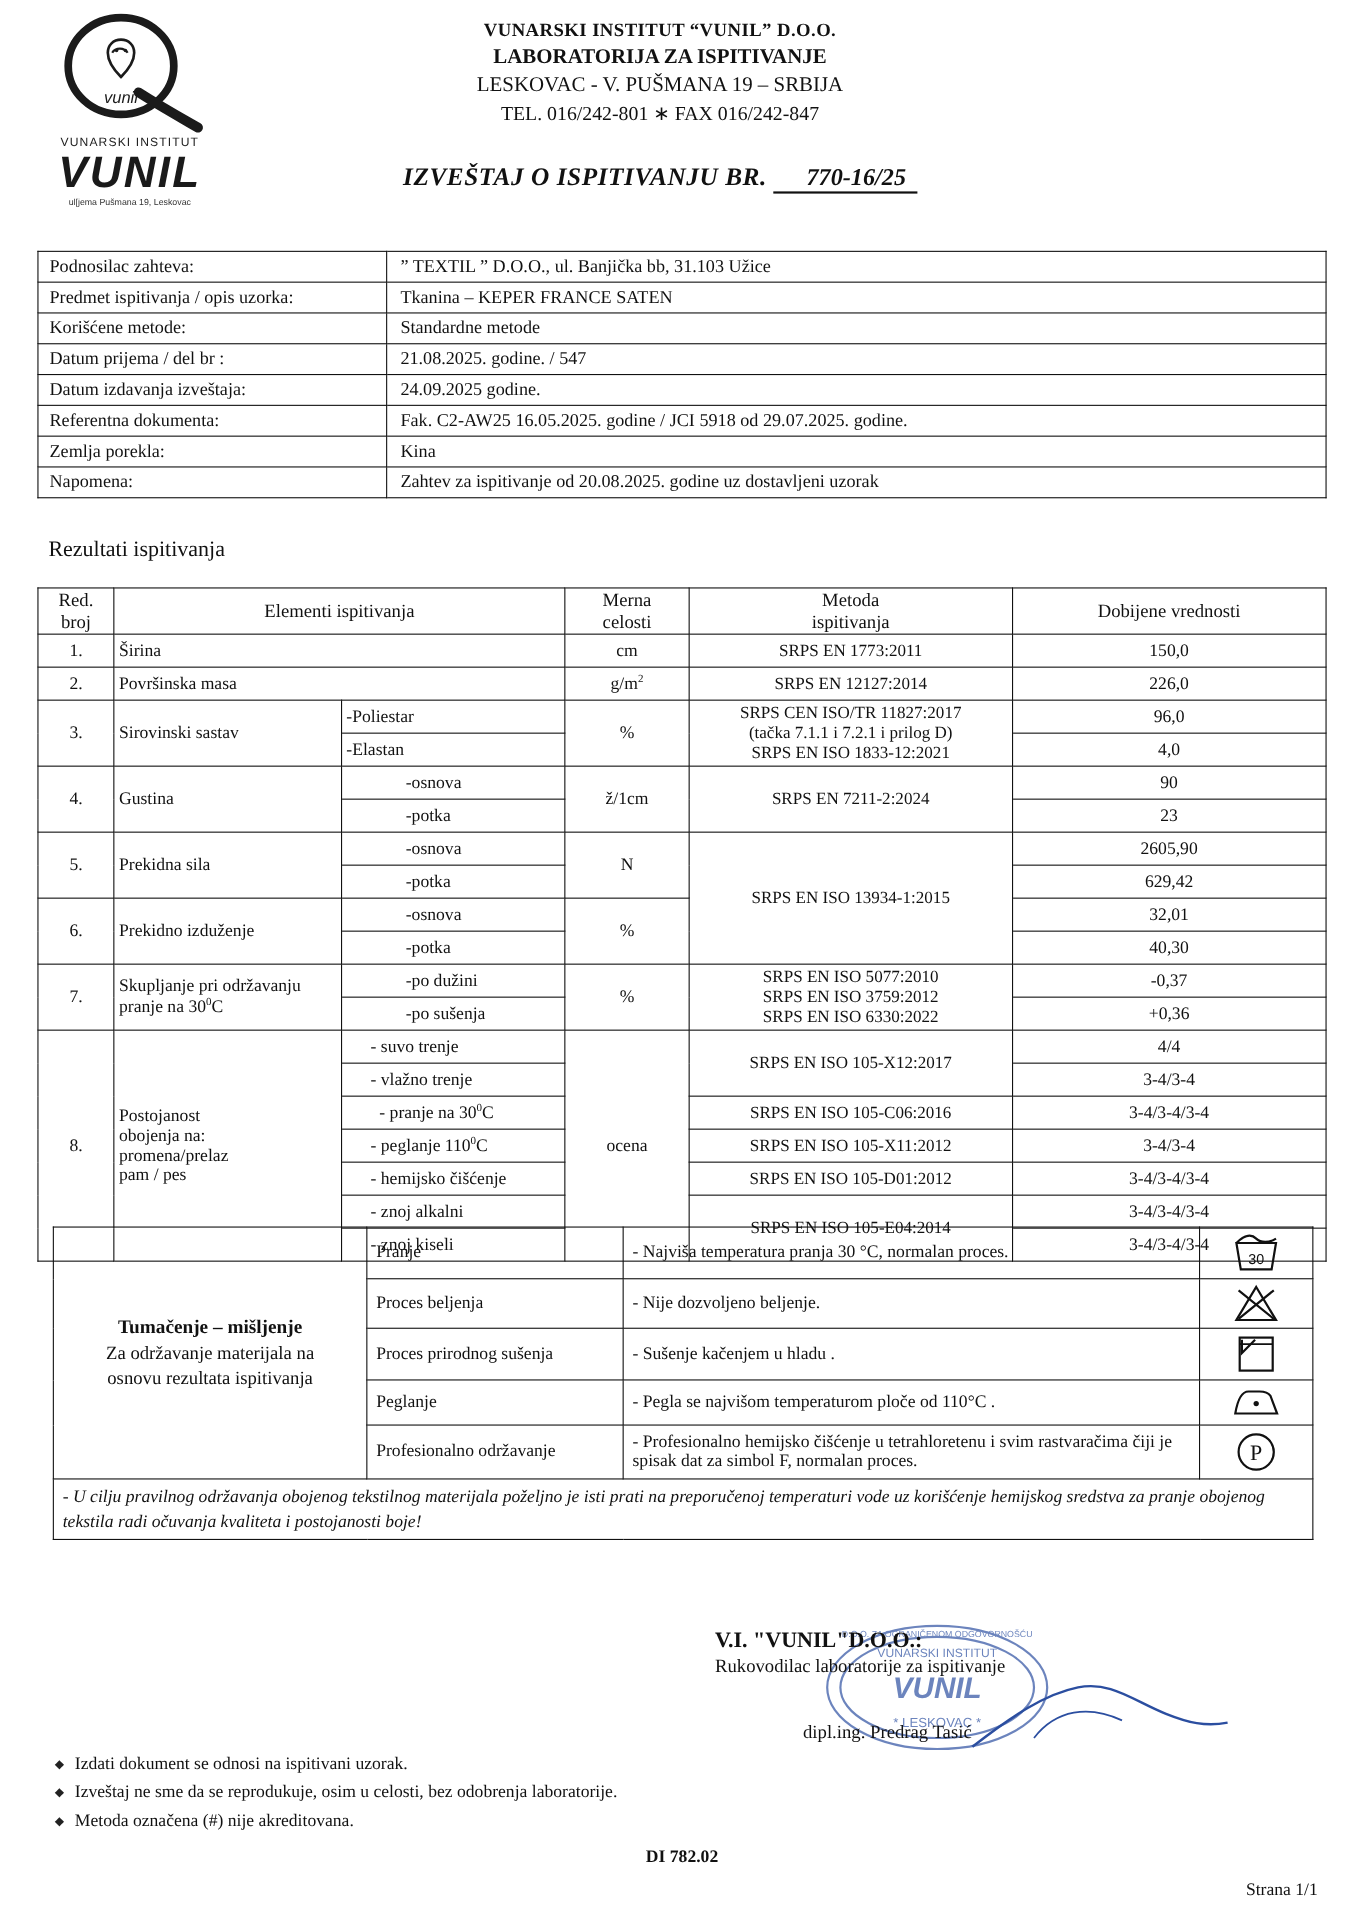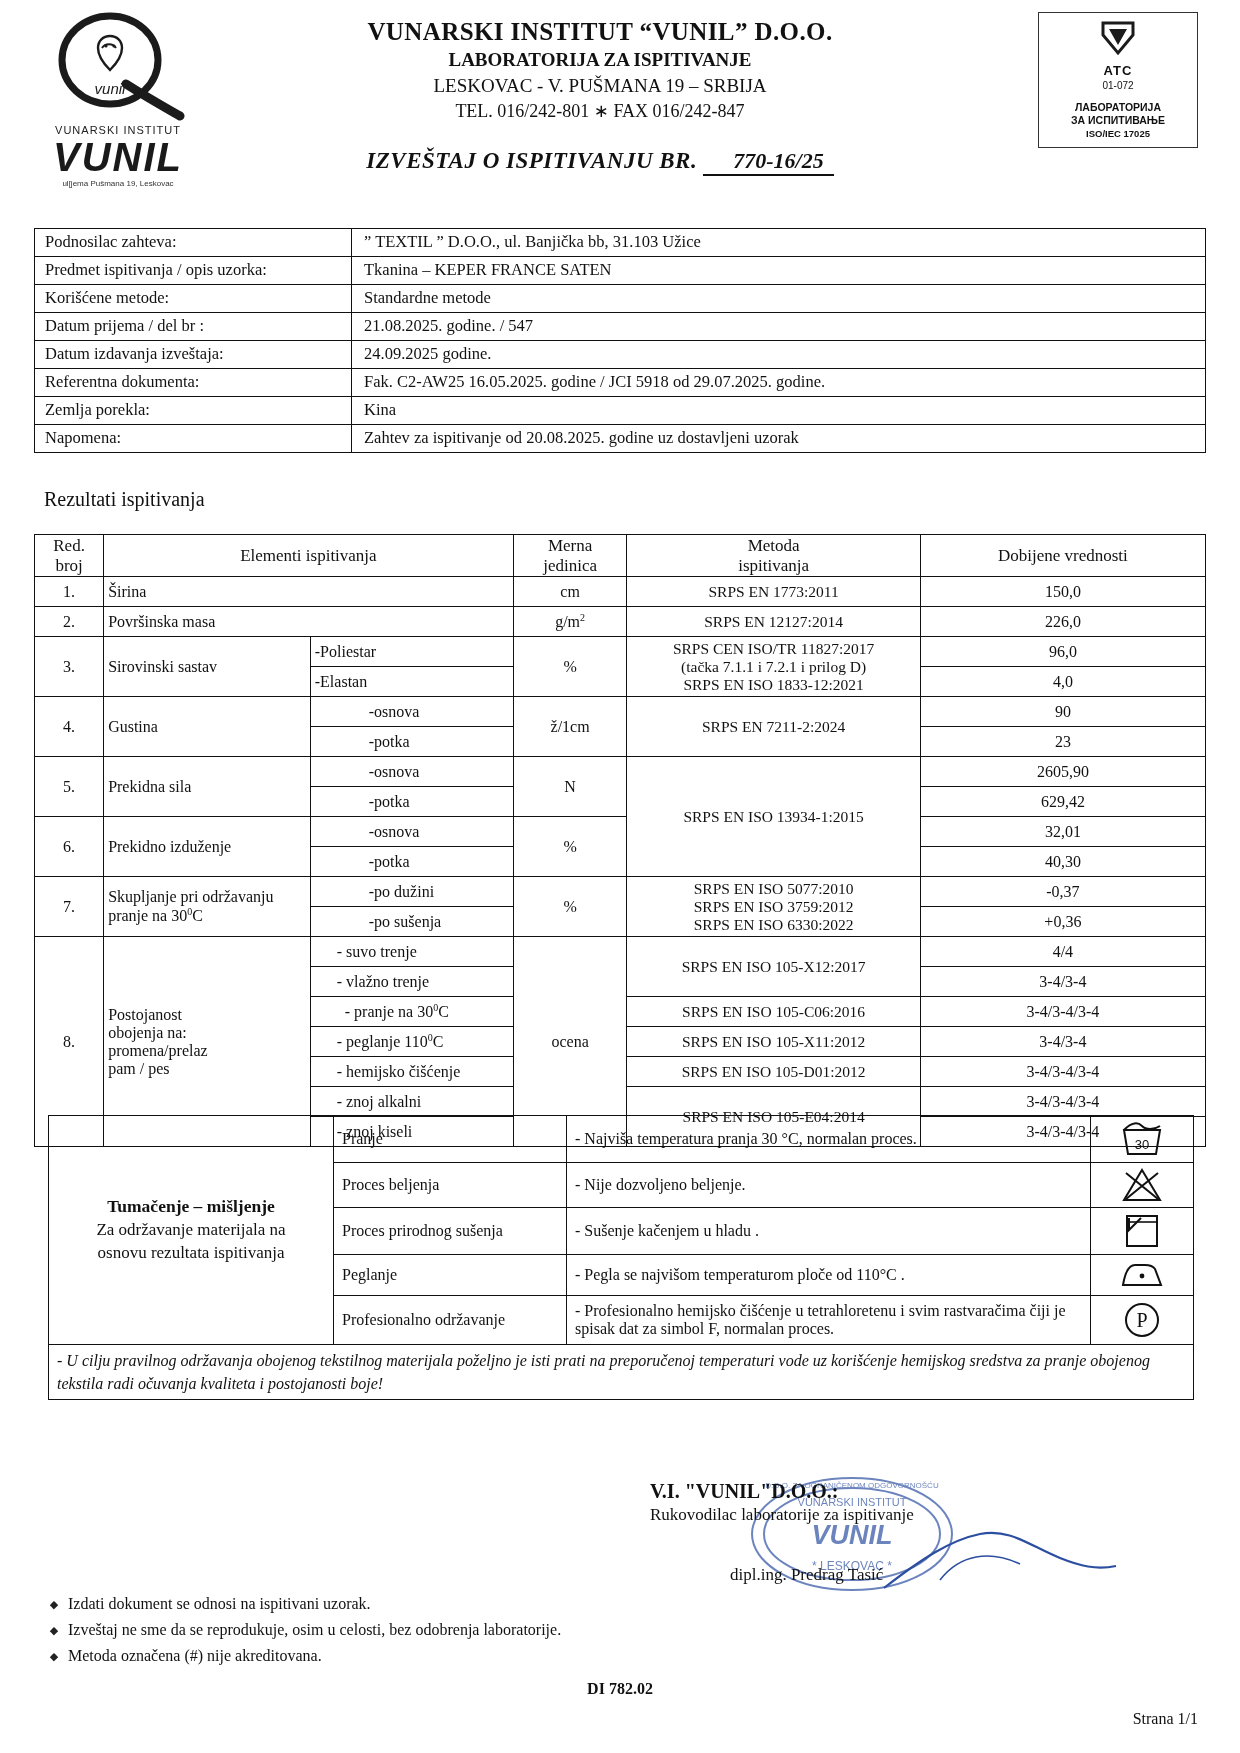--- a/index.html
+++ b/index.html
@@ -67,21 +67,21 @@
   }
 
   .head-center {
     position: absolute;
     left: 230px;
     top: 18px;
     width: 740px;
     text-align: center;
   }
   .h-title {
-    font-size: 25px;
+    font-size: 17px;
     font-weight: bold;
     letter-spacing: .4px;
   }
   .h-sub1 {
     font-size: 19px;
     font-weight: bold;
     margin-top: 3px;
   }
   .h-sub2 {
     font-size: 19px;
@@ -342,35 +342,20 @@
       <div class="h-title">VUNARSKI INSTITUT “VUNIL” D.O.O.</div>
       <div class="h-sub1">LABORATORIJA ZA ISPITIVANJE</div>
       <div class="h-sub2">LESKOVAC - V. PUŠMANA 19 – SRBIJA</div>
       <div class="h-sub3">TEL. 016/242-801 ∗ FAX  016/242-847</div>
     </div>
 
     <div class="report-line">
       <span class="report-label">IZVEŠTAJ O ISPITIVANJU BR.</span><span class="report-no">770-16/25</span>
     </div>
 
-    <div class="atc-box">
-      <div class="atc-inner">
-        <div class="atc-mark">
-          <svg width="46" height="42" viewBox="0 0 46 42">
-            <path d="M8 4 L38 4 L38 16 L23 34 L8 16 Z" fill="none" stroke="#1b1b1b" stroke-width="3"></path>
-            <path d="M14 10 L32 10 L23 26 Z" fill="#1b1b1b"></path>
-          </svg>
-        </div>
-        <div class="atc-name">ATC</div>
-        <div class="atc-code">01-072</div>
-        <div class="atc-cyr">ЛАБОРАТОРИЈА</div>
-        <div class="atc-cyr" style="margin-top:0">ЗА ИСПИТИВАЊЕ</div>
-        <div class="atc-iso">ISO/IEC 17025</div>
-      </div>
-    </div>
   </div>
 
   <table class="info-table">
     <tbody>
         <tr>
       <td class="k">Podnosilac zahteva:</td>
       <td class="v">” TEXTIL ” D.O.O., ul. Banjička bb, 31.103 Užice</td>
     </tr>
     <tr>
       <td class="k">Predmet ispitivanja / opis uzorka:</td>
@@ -410,21 +395,21 @@
 
       <tbody>
           <tr>
         <th class="c-no">
           <div>Red.</div>
           <div>broj</div>
         </th>
         <th colspan="2" class="c-el" style="text-align:center">Elementi ispitivanja</th>
         <th class="c-unit">
           <div>Merna</div>
-          <div>jedinica</div>
+          <div>celosti</div>
         </th>
         <th class="c-met">
           <div>Metoda</div>
           <div>ispitivanja</div>
         </th>
         <th class="c-val">Dobijene vrednosti</th>
       </tr>
 
       <tr class="rowh">
         <td class="c-no">1.</td>

